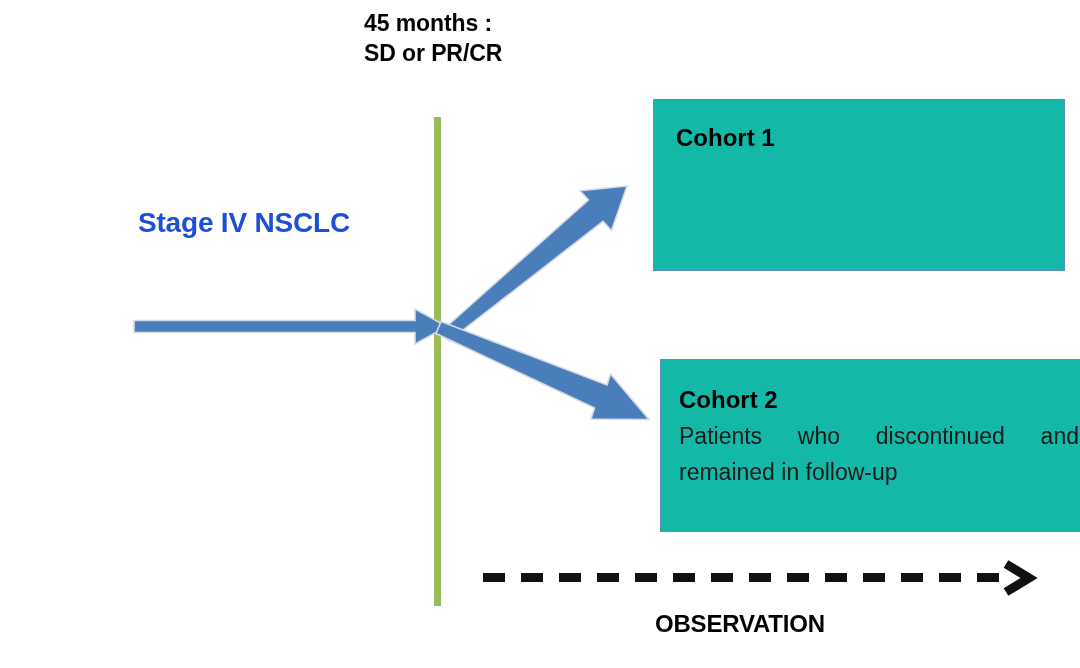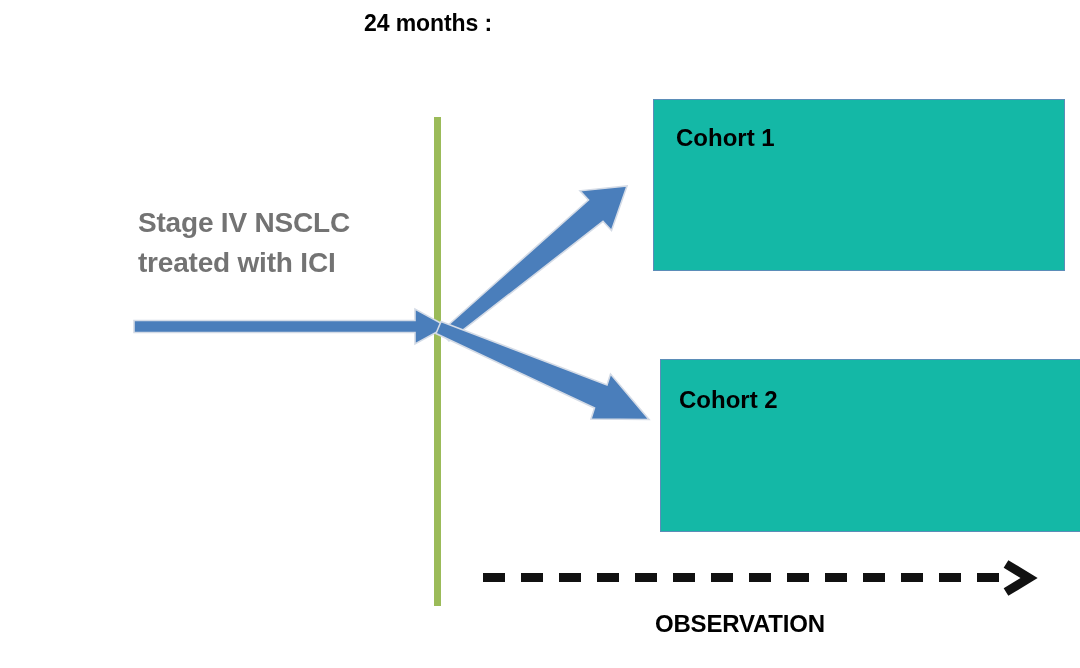--- a/index.html
+++ b/index.html
@@ -44,21 +44,21 @@
 
   .entry-label {
     position: absolute;
     left: 138px;
     top: 203px;
     width: 300px;
     font-family: "Liberation Sans", sans-serif;
     font-weight: bold;
     font-size: 28px;
     line-height: 40px;
-    color: #737373;
+    color: #1d4ed8;
     letter-spacing: -0.2px;
   }
 
   
   .cohort-box {
     position: absolute;
     box-sizing: border-box;
     border: 1.5px solid #5B8DB8;
     background: #14b8a6;
   }
@@ -154,36 +154,37 @@
       <path d="M 441.0,321.5 L 607.0,385.0 L 610.5,374.0 L 649.0,419.5 L 591.0,419.0 L 594.5,408.0 L 436.0,333.5 Z" fill="#4A7EBB" stroke="#d4dbe6" stroke-width="1.6" stroke-linejoin="miter"></path>
     </g>
 
     <g>
       <line x1="483" y1="577.5" x2="1002" y2="577.5" stroke="#111111" stroke-width="9" stroke-dasharray="22 16" stroke-linecap="butt"></line>
       <polyline points="1006,564 1029,578 1006,592" fill="none" stroke="#111111" stroke-width="9" stroke-linecap="butt" stroke-linejoin="miter"></polyline>
     </g>
   </svg>
 
   <div class="timepoint-label">
-    <div>24 months :</div>
+    <div>45 months :</div>
+    <div>SD or PR/CR</div>
   </div>
 
   <div class="entry-label">
     <div>Stage IV NSCLC</div>
-    <div>treated with ICI</div>
   </div>
 
   <div class="cohort-box" id="cohort-box-1">
     <div class="cohort-inner">
       <div class="cohort-title">Cohort 1</div>
     </div>
   </div>
 
   <div class="cohort-box" id="cohort-box-2">
     <div class="cohort-inner">
       <div class="cohort-title">Cohort 2</div>
+      <div class="cohort-desc">Patients who discontinued and remained in follow-up</div>
     </div>
   </div>
 
   <div class="observation-label">OBSERVATION</div>
 
 
 </div>
 
 </body></html>

